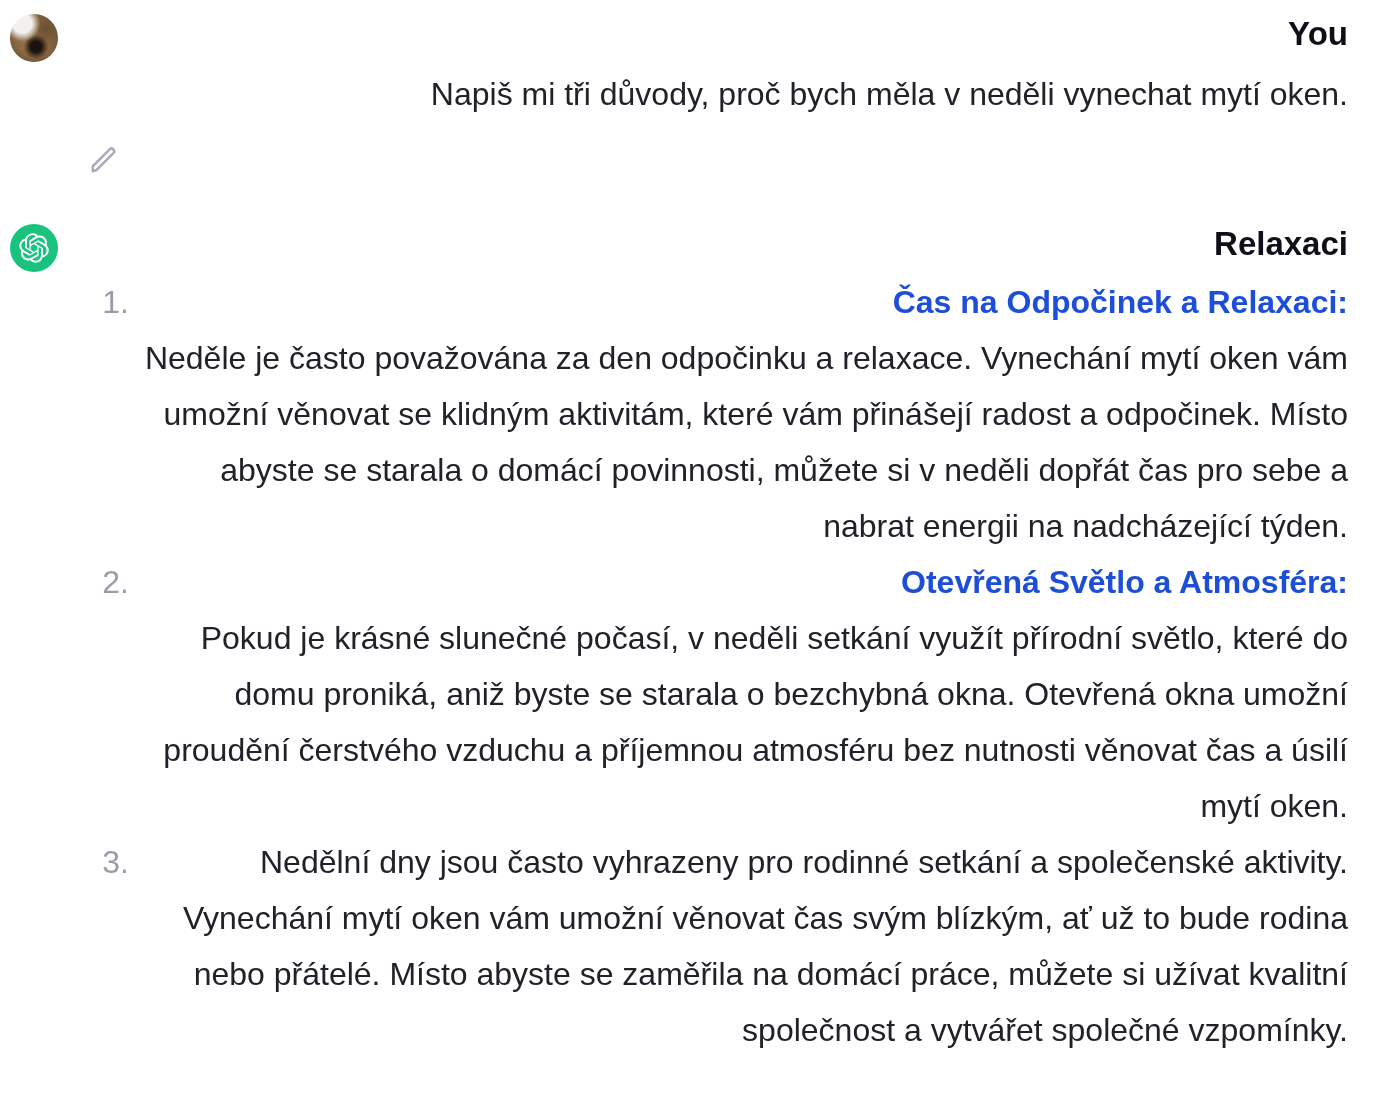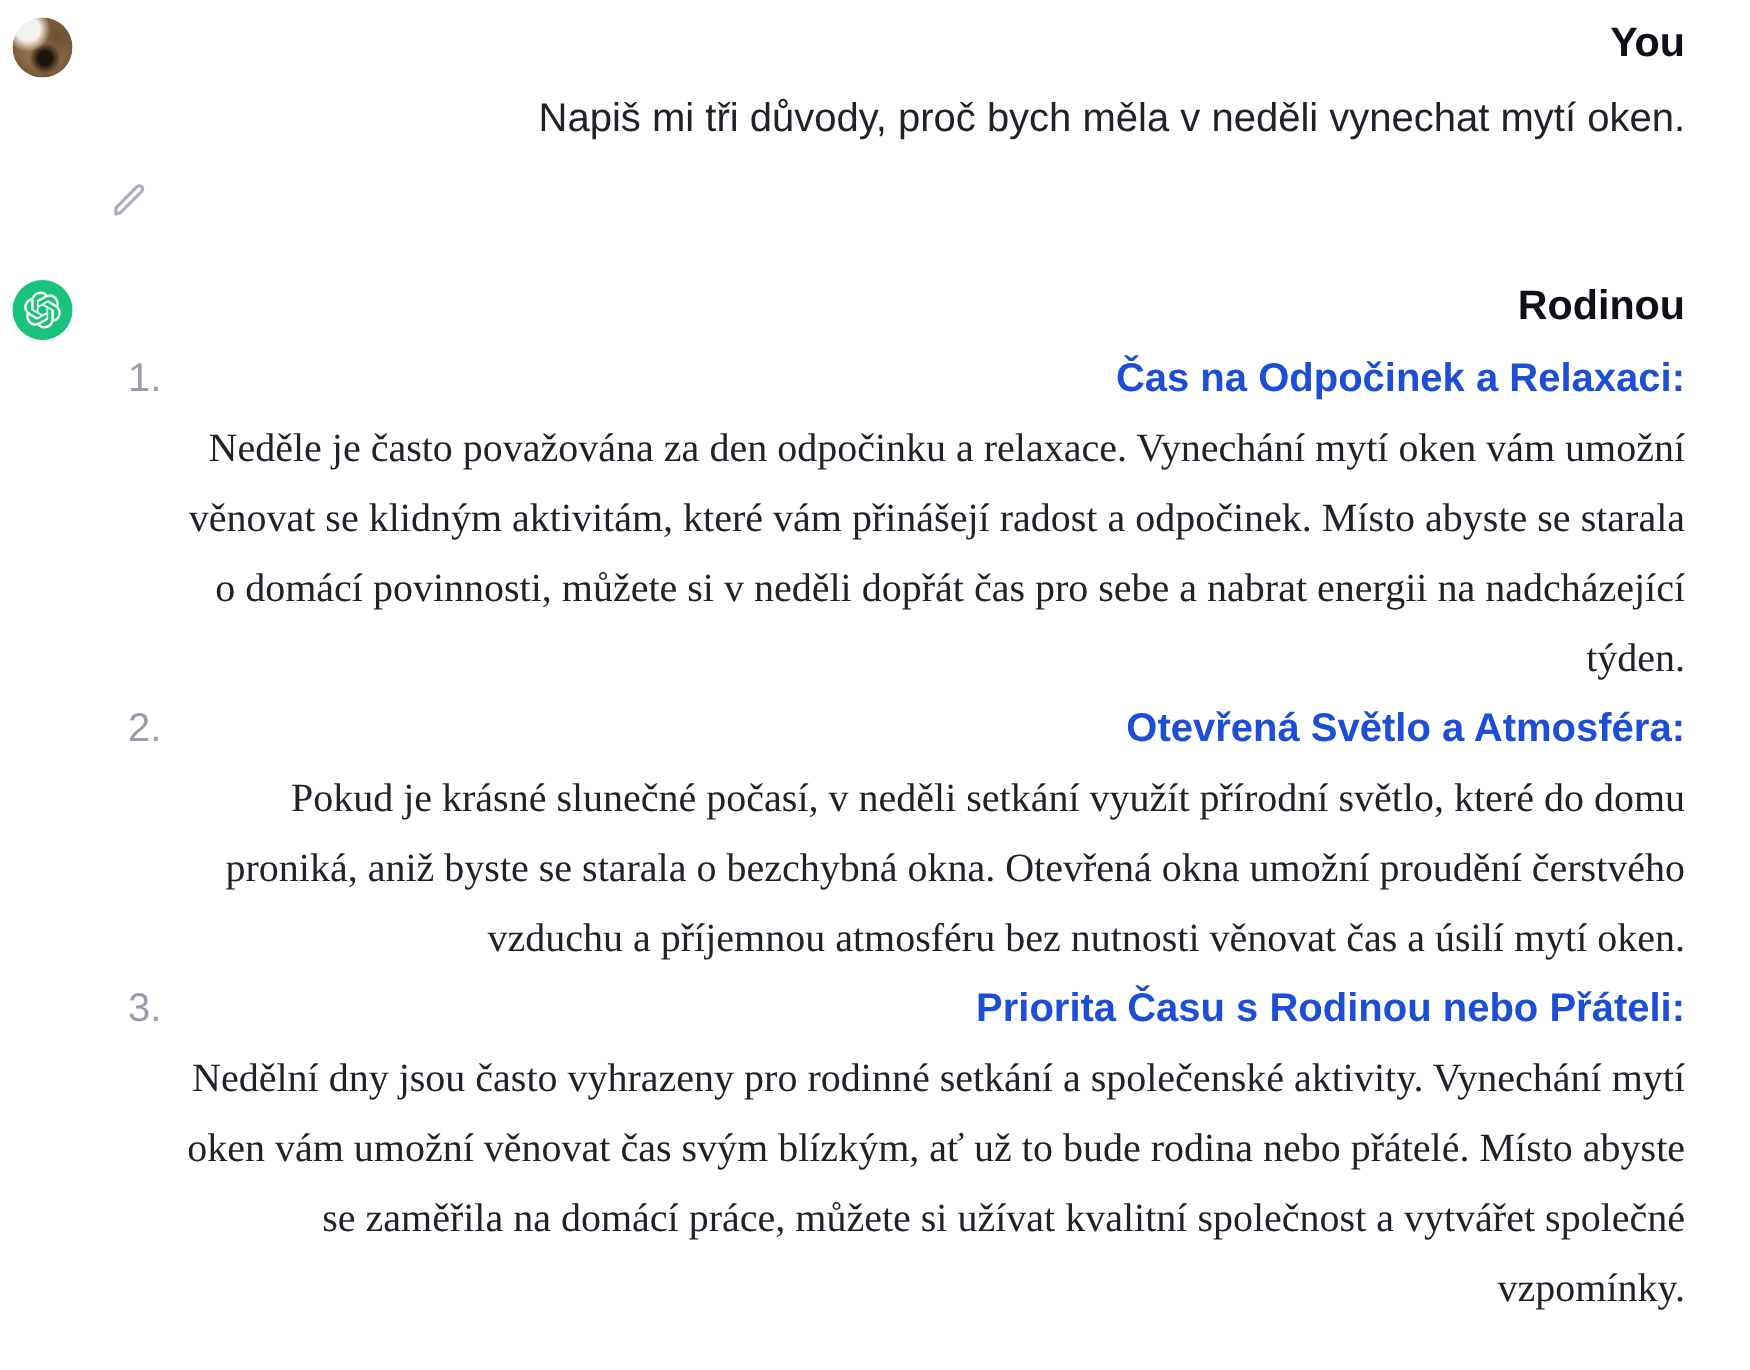--- a/index.html
+++ b/index.html
@@ -97,21 +97,20 @@
   .item-heading {
     font-size: 32px;
     font-weight: 700;
     line-height: 56px;
     color: #1d4ed8;
   }
   .item-body {
     font-size: 32px;
     line-height: 56px;
     color: #212129;
-    font-family: Liberation Serif, serif;
   }
 </style>
 </head>
 <body>
 
 <div class="chat">
 
   <div class="message">
     <div class="avatar-col">
       <div class="avatar user-photo"></div>
@@ -135,21 +134,21 @@
     <div class="avatar-col">
       <div class="avatar assistant-logo">
         <span style="display:inline-flex;">
           <svg viewBox="-1 -1 26 26">
               <path d="M22.2819 9.8211a5.9847 5.9847 0 0 0-.5157-4.9108 6.0462 6.0462 0 0 0-6.5098-2.9A6.0651 6.0651 0 0 0 4.9807 4.1818a5.9847 5.9847 0 0 0-3.9977 2.9 6.0462 6.0462 0 0 0 .7427 7.0966 5.98 5.98 0 0 0 .511 4.9107 6.051 6.051 0 0 0 6.5146 2.9001A5.9847 5.9847 0 0 0 13.2599 24a6.0557 6.0557 0 0 0 5.7718-4.2058 5.9894 5.9894 0 0 0 3.9977-2.9001 6.0557 6.0557 0 0 0-.7475-7.0729zm-9.022 12.6081a4.4755 4.4755 0 0 1-2.8764-1.0408l.1419-.0804 4.7783-2.7582a.7948.7948 0 0 0 .3927-.6813v-6.7369l2.02 1.1686a.071.071 0 0 1 .038.0615v5.5826a4.504 4.504 0 0 1-4.4945 4.4944zm-9.6607-4.1254a4.4708 4.4708 0 0 1-.5346-3.0137l.142.0852 4.783 2.7582a.7712.7712 0 0 0 .7806 0l5.8428-3.3685v2.3324a.0804.0804 0 0 1-.0332.0615L9.74 19.9502a4.4992 4.4992 0 0 1-6.1408-1.6464zM2.3408 7.8956a4.485 4.485 0 0 1 2.3655-1.9728V11.6a.7664.7664 0 0 0 .3879.6765l5.8144 3.3543-2.0201 1.1685a.0757.0757 0 0 1-.071 0l-4.8303-2.7865A4.504 4.504 0 0 1 2.3408 7.8956zm16.5963 3.8558L13.1038 8.364 15.1192 7.2a.0757.0757 0 0 1 .071 0l4.8303 2.7913a4.4944 4.4944 0 0 1-.6765 8.1042v-5.6772a.79.79 0 0 0-.407-.667zm2.0107-3.0231l-.142-.0852-4.7735-2.7818a.7759.7759 0 0 0-.7854 0L9.409 9.2297V6.8974a.0662.0662 0 0 1 .0284-.0615l4.8303-2.7866a4.4992 4.4992 0 0 1 6.6802 4.66zM8.3065 12.863l-2.02-1.1638a.0804.0804 0 0 1-.038-.0567V6.0742a4.4992 4.4992 0 0 1 7.3757-3.4537l-.142.0805L8.704 5.459a.7948.7948 0 0 0-.3927.6813zm1.0976-2.3654l2.602-1.4998 2.6069 1.4998v2.9994l-2.5974 1.4997-2.6067-1.4997z"></path>
             </svg>
         </span>
       </div>
     </div>
     <div class="content-col">
-      <div class="author">Rodinou</div>
+      <div class="author">Relaxaci</div>
 
       <div class="olist">
 
         <div class="list-item">
           <div class="num">1.</div>
           <div class="item-content">
             <div class="item-heading">Čas na Odpočinek a Relaxaci:</div>
             <div class="item-body">Neděle je často považována za den odpočinku a relaxace. Vynechání mytí oken vám umožní věnovat se klidným aktivitám, které vám přinášejí radost a odpočinek. Místo abyste se starala o domácí povinnosti, můžete si v neděli dopřát čas pro sebe a nabrat energii na nadcházející týden.</div>
           </div>
         </div>
@@ -158,21 +157,20 @@
           <div class="num">2.</div>
           <div class="item-content">
             <div class="item-heading">Otevřená Světlo a Atmosféra:</div>
             <div class="item-body">Pokud je krásné slunečné počasí, v neděli setkání využít přírodní světlo, které do domu proniká, aniž byste se starala o bezchybná okna. Otevřená okna umožní proudění čerstvého vzduchu a příjemnou atmosféru bez nutnosti věnovat čas a úsilí mytí oken.</div>
           </div>
         </div>
 
         <div class="list-item">
           <div class="num">3.</div>
           <div class="item-content">
-            <div class="item-heading">Priorita Času s Rodinou nebo Přáteli:</div>
             <div class="item-body">Nedělní dny jsou často vyhrazeny pro rodinné setkání a společenské aktivity. Vynechání mytí oken vám umožní věnovat čas svým blízkým, ať už to bude rodina nebo přátelé. Místo abyste se zaměřila na domácí práce, můžete si užívat kvalitní společnost a vytvářet společné vzpomínky.</div>
           </div>
         </div>
 
       </div>
 
     </div>
   </div>
 
 </div>

